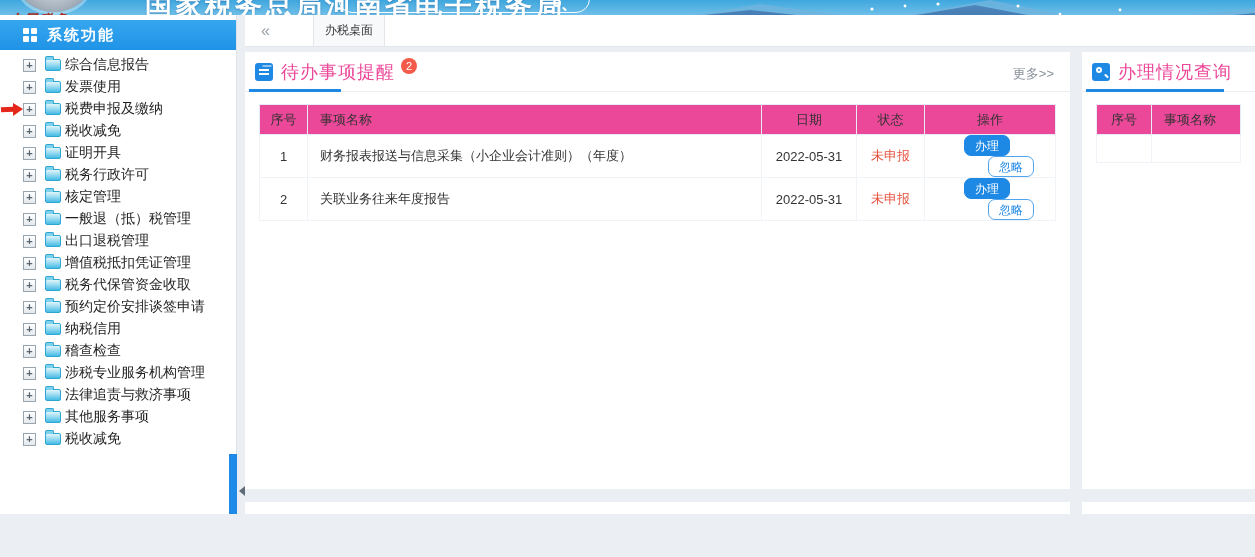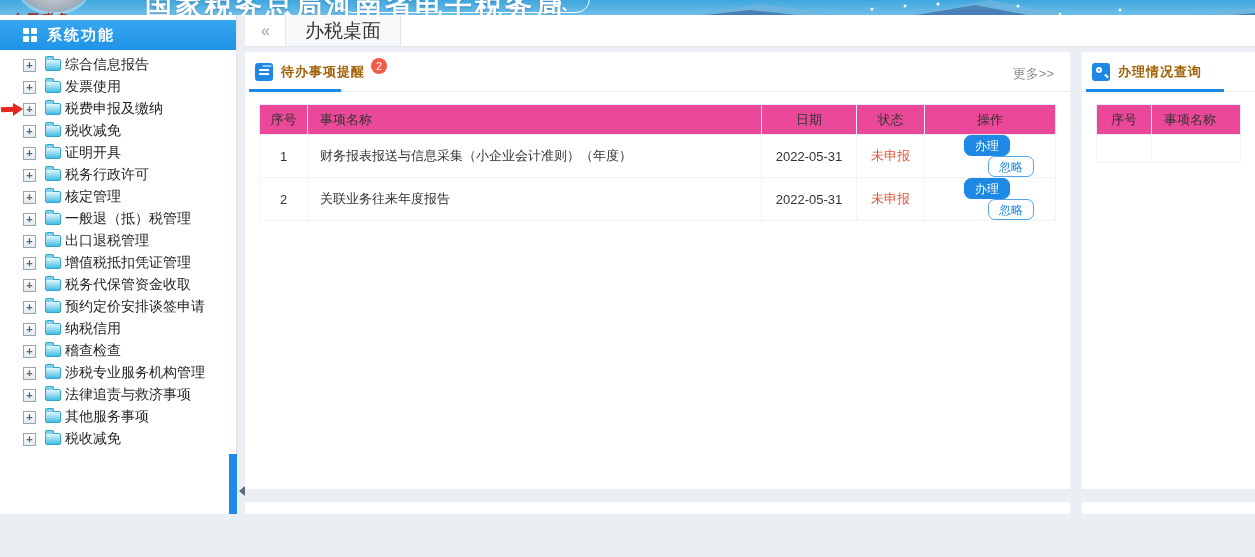--- a/index.html
+++ b/index.html
@@ -59,30 +59,30 @@
   .red-arrow { position:absolute; left:1px; top:88px; width:22px; height:13px; z-index:4; }
   .red-arrow .shaft { position:absolute; left:0; top:4px; width:13px; height:5px; background:#e5261b;
             transform:rotate(-3deg); }
   .red-arrow .head { position:absolute; left:12px; top:0; width:0; height:0;
             border-top:6px solid transparent; border-bottom:7px solid transparent; border-left:10px solid #e5261b; }
 
   
   .main { flex:1; margin-left:8px; display:flex; flex-direction:column; min-width:0; }
   .tabstrip { height:32px; background:#fff; border-bottom:1px solid #e2e5e9; display:flex; align-items:stretch; }
   .back-chevrons { align-self:center; margin-left:16px; color:#98a0a8; font-size:16px; cursor:pointer; }
-  .tab { margin-left:15px; padding:0 19px; display:flex; align-items:center; background:#f7f9fb;
-         border-left:1px solid #e2e5e9; border-right:1px solid #e2e5e9; font-size:19px; color:#333; cursor:pointer; }
+  .tab { margin-left:43px; padding:0 11px; display:flex; align-items:center; background:#f7f9fb;
+         border-left:1px solid #e2e5e9; border-right:1px solid #e2e5e9; font-size:12px; color:#333; cursor:pointer; }
 
   .cards { display:flex; margin-top:5px; height:437px; }
   .card { background:#fff; }
   .main-card { width:825px; flex:none; position:relative; }
   .side-card { flex:1; margin-left:12px; position:relative; min-width:0; }
 
   .card-head { position:relative; height:40px; border-bottom:1px solid #ebedf0; display:flex; align-items:center; padding-left:10px; }
-  .card-title { font-size:13px; font-weight:bold; color:#a16207; margin-left:8px; letter-spacing:1px; }
+  .card-title { font-size:18px; font-weight:normal; color:#ec4899; margin-left:8px; letter-spacing:1px; }
   .underline { position:absolute; left:4px; bottom:-1px; height:3px; background:#1e88e5; }
   .u-todo { width:92px; } .u-query { width:138px; }
   .badge { display:inline-flex; align-items:center; justify-content:center; width:16px; height:16px;
            border-radius:50%; background:#f35a4a; color:#fff; font-size:11px; margin-left:6px;
            position:relative; top:-6px; }
   .more { position:absolute; right:16px; top:13px; font-size:13px; color:#8a9099; cursor:pointer; }
 
   .todo-icon { position:relative; width:18px; height:18px; background:#1e88e5; border-radius:3px; flex:none; }
   .todo-icon i { position:absolute; left:4px; top:6px; width:10px; height:2px; background:#fff;
            box-shadow:0 4px 0 #fff, 3px -4px 0 -0.5px #fff; }

